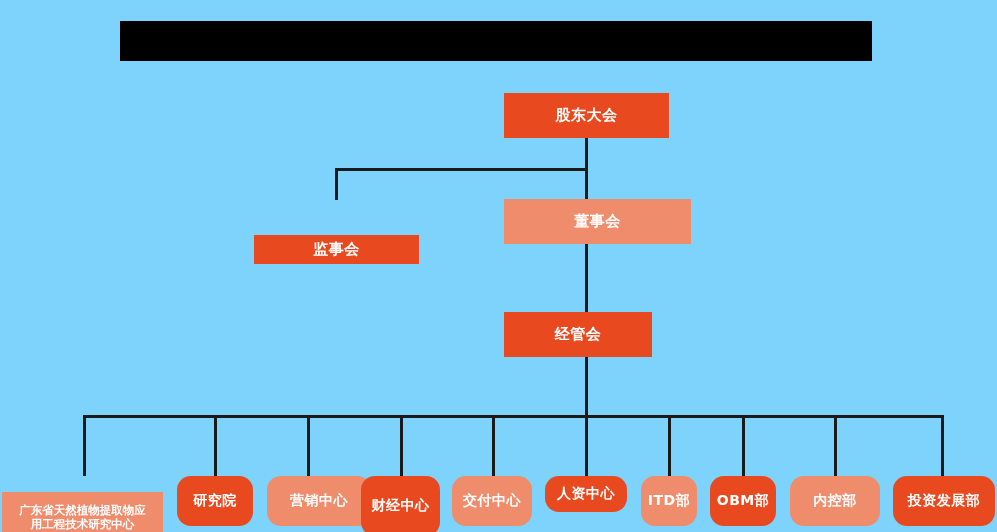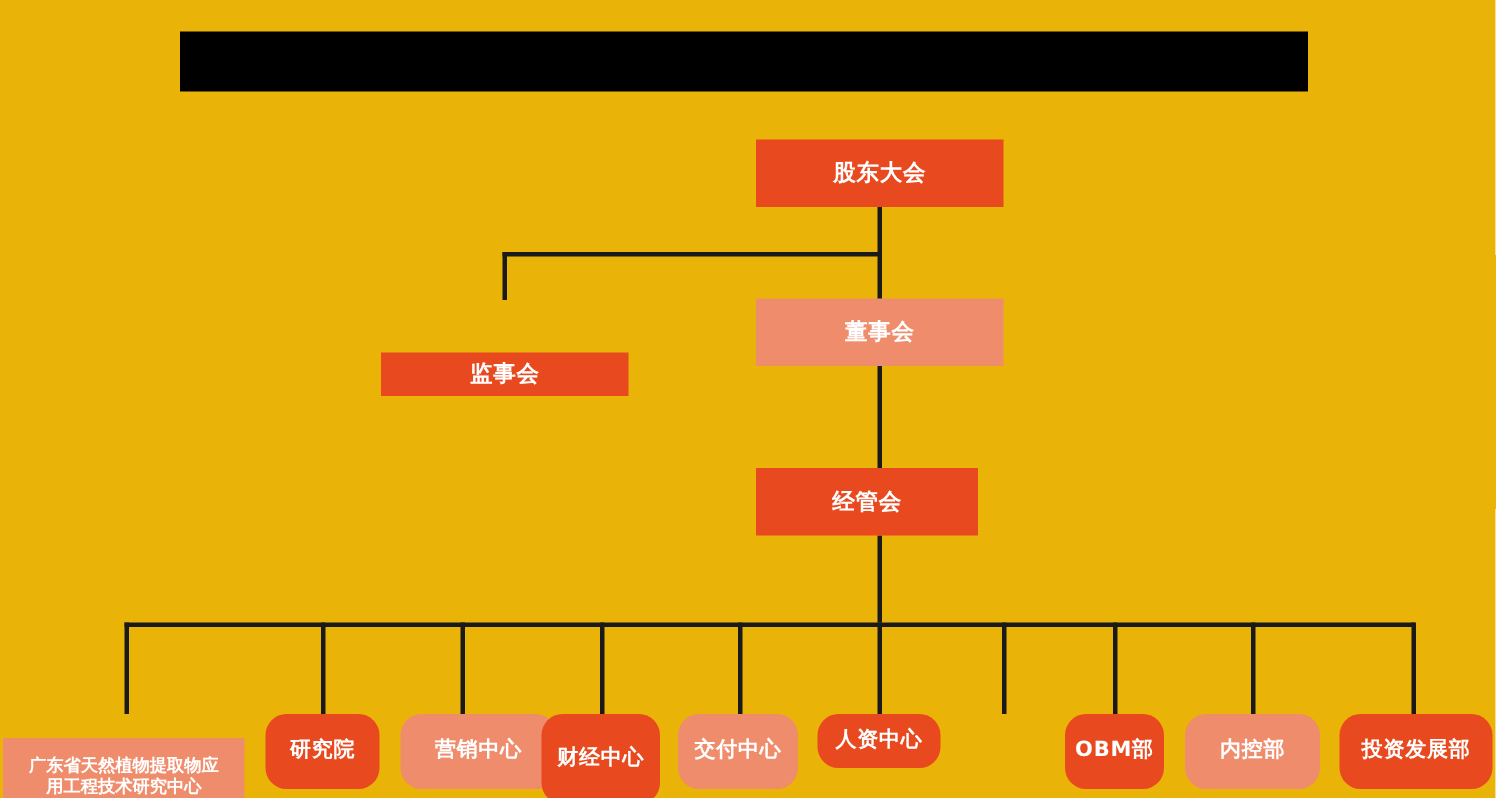--- a/index.html
+++ b/index.html
@@ -8,21 +8,21 @@
     padding: 0;
     background: #ffffff;
   }
   body {
     font-family: "DejaVu Sans", "Liberation Sans", sans-serif;
   }
   #canvas {
     position: relative;
     width: 997px;
     height: 532px;
-    background: #eab308;
+    background: #7dd3fc;
     overflow: hidden;
   }
 
   
   .title-bar {
     position: absolute;
     left: 120px;
     top: 21px;
     width: 752px;
     height: 40px;
@@ -89,39 +89,40 @@
   <div class="line-v" style="left:585px; top:415px; height:61px;"></div>
   <div class="line-v" style="left:668px; top:415px; height:61px;"></div>
   <div class="line-v" style="left:742px; top:415px; height:61px;"></div>
   <div class="line-v" style="left:834px; top:415px; height:61px;"></div>
   <div class="line-v" style="left:941px; top:415px; height:61px;"></div>
 
   <div class="node lvl1 dark" style="left:504px; top:93px; width:165px; height:45px;">股东大会</div>
 
   <div class="node lvl2 dark" style="left:254px; top:199px; width:165px; height:29px;margin-top:36px;">监事会</div>
 
-  <div class="node lvl2 light" style="left:504px; top:199px; width:165px; height:45px;">董事会</div>
+  <div class="node lvl2 light" style="left:504px; top:199px; width:187px; height:45px;">董事会</div>
 
   <div class="node lvl3 dark" style="left:504px; top:312px; width:148px; height:45px;">经管会</div>
 
   <div class="node leaf-small light" style="left:2px; top:476px; width:161px; height:50px; flex-direction:column;">
     <span>广东省天然植物提取物应</span>
     <span>用工程技术研究中心</span>
   </div>
 
   <div class="node leaf dark" style="left:177px; top:476px; width:76px; height:50px;">研究院</div>
 
   <div class="node leaf light" style="left:267px; top:476px; width:104px; height:50px;">营销中心</div>
 
   <div class="node leaf dark" style="left:361px; top:476px; width:79px; height:60px;">财经中心</div>
 
   <div class="node leaf light" style="left:452px; top:476px; width:80px; height:50px;">交付中心</div>
 
   <div class="node leaf dark" style="left:545px; top:476px; width:82px; height:36px;">人资中心</div>
 
+  <div class="node leaf light" style="left:641px; top:476px; width:56px; height:50px;">ITD部</div>
 
   <div class="node leaf light" style="left:790px; top:476px; width:90px; height:50px;">内控部</div>
 
   <div class="node leaf dark" style="left:710px; top:476px; width:66px; height:50px;">OBM部</div>
 
   <div class="node leaf dark" style="left:893px; top:476px; width:102px; height:50px;">投资发展部</div>
 
 </div>
 
 </body></html>

